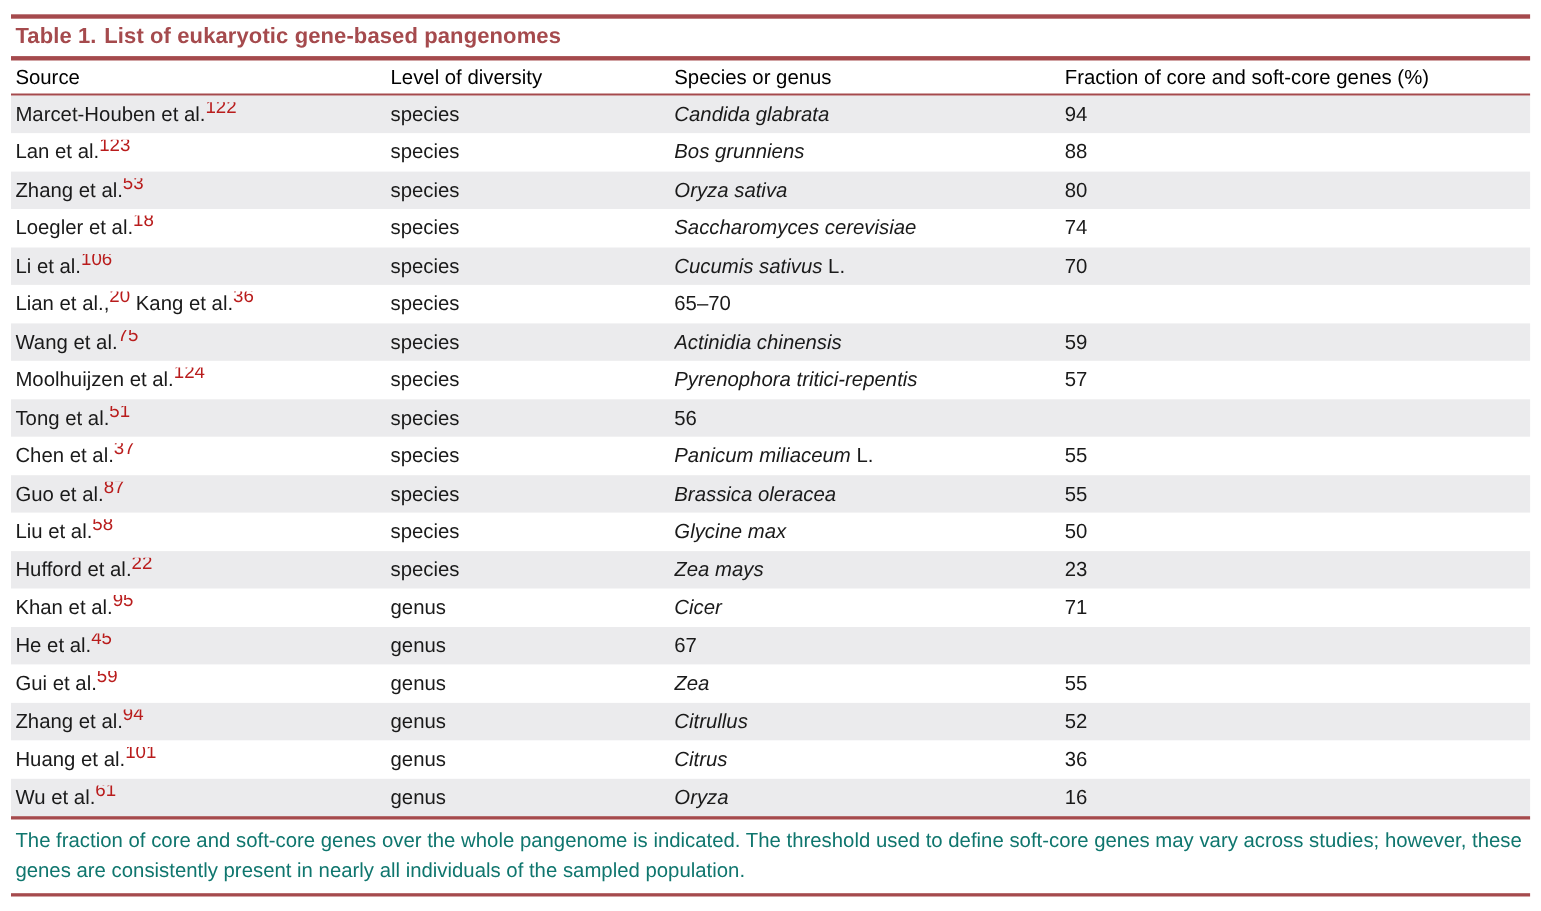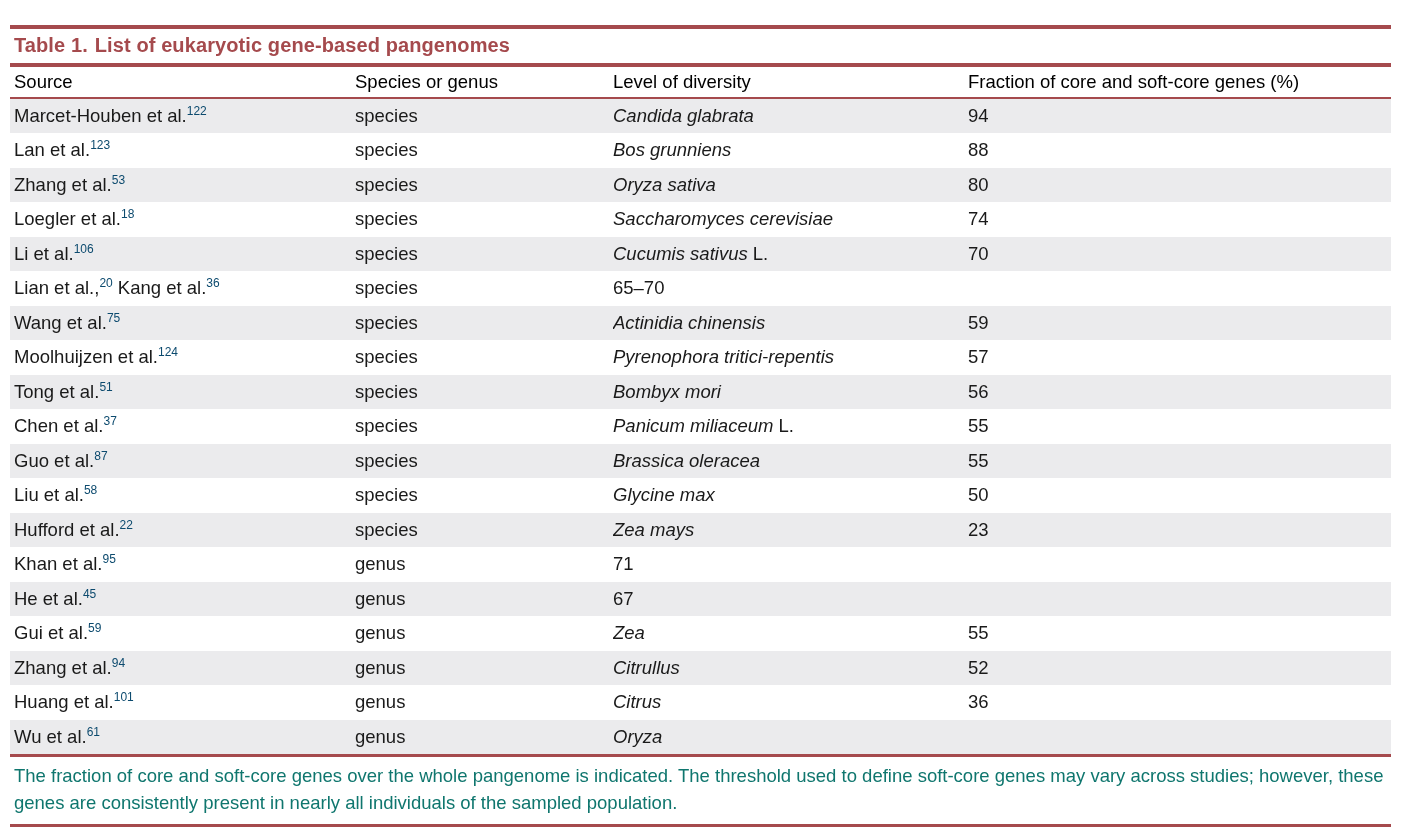--- a/index.html
+++ b/index.html
@@ -3,21 +3,21 @@
 <meta charset="utf-8">
 <style>
   html, body { margin: 0; padding: 0; }
   body {
     width: 1401px; height: 828px;
     background: #ffffff;
     font-family: "Liberation Sans", sans-serif;
     color: #1a1a1a;
     overflow: hidden;
   }
-  .page { margin: 12px 10px; padding-top: 13px; }
+  .page { margin: 0 10px; padding-top: 13px; }
 
   .rule { background: #A54A4D; }
   .rule-top { height: 4px; }
   .rule-under-title { height: 3.5px; }
   .rule-under-header { height: 2px; }
   .rule-above-footnote { height: 2.5px; }
   .rule-bottom { height: 3.5px; }
 
   .title {
     font-size: 20px; font-weight: bold; color: #A54A4D;
@@ -37,22 +37,22 @@
     color: #000000;
     font-size: 18.5px;
   }
   .data-row { height: 34.5px; font-size: 18.5px; }
   .data-row.shaded { background: #EBEBED; }
 
   .td, .th { white-space: nowrap; overflow: hidden; }
   .species-name { font-style: italic; }
 
   sup.ref {
-    color: #0c4a6e;
-    font-size: 12px;
+    color: #b91c1c;
+    font-size: 17px;
     vertical-align: super;
     line-height: 0;
   }
 
   .footnote {
     font-size: 18.5px;
     line-height: 27.5px;
     padding: 5px 4px 7px 4px;
     color: #0f766e;
   }
@@ -64,22 +64,22 @@
   <div class="rule rule-top"></div>
 
   <div class="title">
     <span class="title-label">Table 1.</span><span class="title-text">List of eukaryotic gene-based pangenomes</span>
   </div>
 
   <div class="rule rule-under-title"></div>
 
   <div class="grid header-row">
     <div class="th">Source</div>
+    <div class="th">Level of diversity</div>
     <div class="th">Species or genus</div>
-    <div class="th">Level of diversity</div>
     <div class="th">Fraction of core and soft-core genes (%)</div>
   </div>
 
   <div class="rule rule-under-header"></div>
 
   <div id="rows">
       <div class="grid data-row shaded">
         <div class="td">Marcet-Houben et al.<sup class="ref">122</sup></div>
         <div class="td">species</div>
         <div class="td"><span class="species-name">Candida glabrata</span></div>
@@ -122,21 +122,20 @@
       </div>
       <div class="grid data-row">
         <div class="td">Moolhuijzen et al.<sup class="ref">124</sup></div>
         <div class="td">species</div>
         <div class="td"><span class="species-name">Pyrenophora tritici-repentis</span></div>
         <div class="td">57</div>
       </div>
       <div class="grid data-row shaded">
         <div class="td">Tong et al.<sup class="ref">51</sup></div>
         <div class="td">species</div>
-        <div class="td"><span class="species-name">Bombyx mori</span></div>
         <div class="td">56</div>
       </div>
       <div class="grid data-row">
         <div class="td">Chen et al.<sup class="ref">37</sup></div>
         <div class="td">species</div>
         <div class="td"><span class="species-name">Panicum miliaceum</span> L.</div>
         <div class="td">55</div>
       </div>
       <div class="grid data-row shaded">
         <div class="td">Guo et al.<sup class="ref">87</sup></div>
@@ -152,20 +151,21 @@
       </div>
       <div class="grid data-row shaded">
         <div class="td">Hufford et al.<sup class="ref">22</sup></div>
         <div class="td">species</div>
         <div class="td"><span class="species-name">Zea mays</span></div>
         <div class="td">23</div>
       </div>
       <div class="grid data-row">
         <div class="td">Khan et al.<sup class="ref">95</sup></div>
         <div class="td">genus</div>
+        <div class="td"><span class="species-name">Cicer</span></div>
         <div class="td">71</div>
       </div>
       <div class="grid data-row shaded">
         <div class="td">He et al.<sup class="ref">45</sup></div>
         <div class="td">genus</div>
         <div class="td">67</div>
       </div>
       <div class="grid data-row">
         <div class="td">Gui et al.<sup class="ref">59</sup></div>
         <div class="td">genus</div>
@@ -181,20 +181,21 @@
       <div class="grid data-row">
         <div class="td">Huang et al.<sup class="ref">101</sup></div>
         <div class="td">genus</div>
         <div class="td"><span class="species-name">Citrus</span></div>
         <div class="td">36</div>
       </div>
       <div class="grid data-row shaded">
         <div class="td">Wu et al.<sup class="ref">61</sup></div>
         <div class="td">genus</div>
         <div class="td"><span class="species-name">Oryza</span></div>
+        <div class="td">16</div>
       </div>
     </div>
 
   <div class="rule rule-above-footnote"></div>
 
   <div class="footnote">The fraction of core and soft-core genes over the whole pangenome is indicated. The threshold used to define soft-core genes may vary across studies; however, these genes are consistently present in nearly all individuals of the sampled population.</div>
 
   <div class="rule rule-bottom"></div>
 </div>
 

